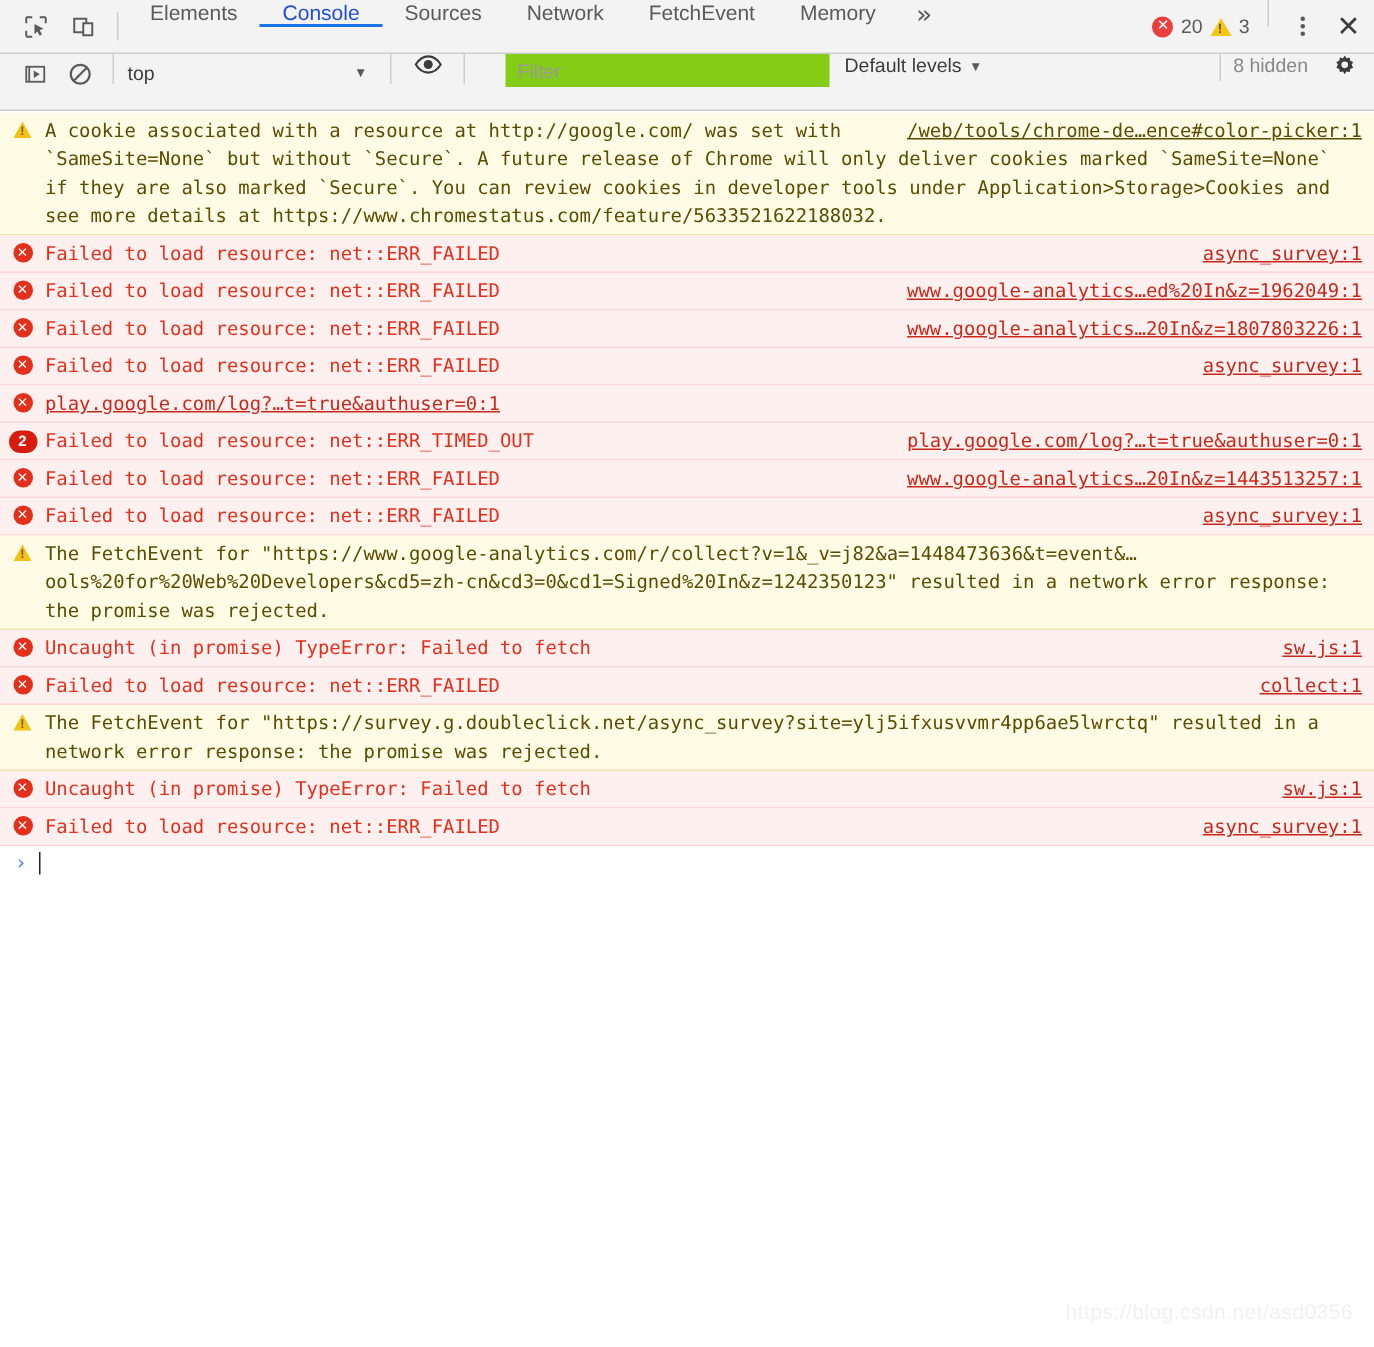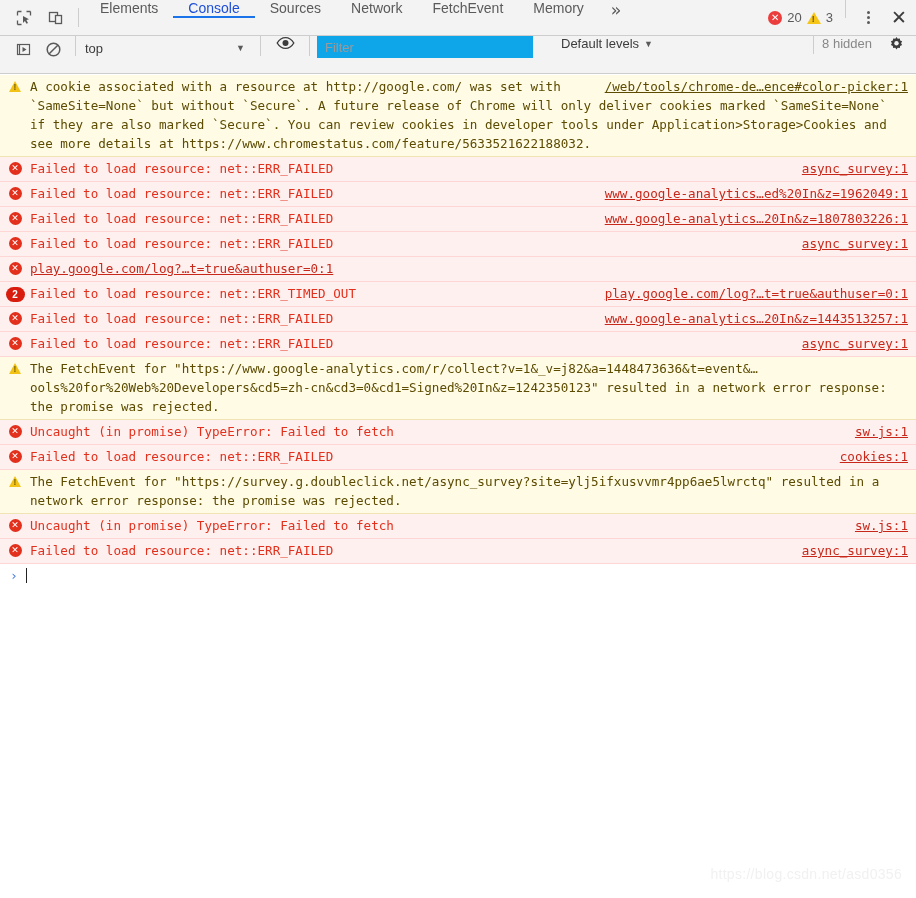--- a/index.html
+++ b/index.html
@@ -179,38 +179,38 @@
   .eye-wrap {
     width: 34px;
     display: flex;
     align-items: center;
     justify-content: center;
     cursor: pointer;
   }
   .filter-input {
     flex: 0 0 200px;
     height: 22px;
-    background: #0ea5e9;
+    background: #84cc16;
     border: none;
     outline: none;
     font-family: "Liberation Sans", sans-serif;
     font-size: 13px;
     color: #3c3c3c;
     padding: 0 8px;
-    margin-left: 0;
+    margin-left: 20px;
   }
   .filter-input::placeholder { color: #9a9a9a; }
   .levels {
     display: flex;
     align-items: center;
     gap: 5px;
     font-family: "Liberation Sans", sans-serif;
     font-size: 13px;
     color: #3c3c3c;
-    margin-left: 28px;
+    margin-left: 10px;
     cursor: pointer;
     white-space: nowrap;
   }
   .ct-spacer { flex: 1; }
   .hidden-count {
     font-family: "Liberation Sans", sans-serif;
     font-size: 13px;
     color: #888888;
     padding-right: 10px;
     white-space: nowrap;
@@ -547,21 +547,21 @@
           <span class="ico-error">✕</span>
         </div>
         <div class="text">Uncaught (in promise) TypeError: Failed to fetch</div>
         <div class="src">sw.js:1</div>
       </div>
       <div class="msg error">
         <div class="gutter">
           <span class="ico-error">✕</span>
         </div>
         <div class="text">Failed to load resource: net::ERR_FAILED</div>
-        <div class="src">cookies:1</div>
+        <div class="src">collect:1</div>
       </div>
       <div class="msg warning block">
         <div class="gutter">
           <span class="ico-warn"></span>
         </div>
         <div class="body-wrap"><span>The FetchEvent for "</span><span class="inline-link">https://survey.g.doubleclick.net/async_survey?site=ylj5ifxusvvmr4pp6ae5lwrctq</span><span>" resulted in a network error response: the promise was rejected.</span></div>
       </div>
       <div class="msg error">
         <div class="gutter">
           <span class="ico-error">✕</span>

